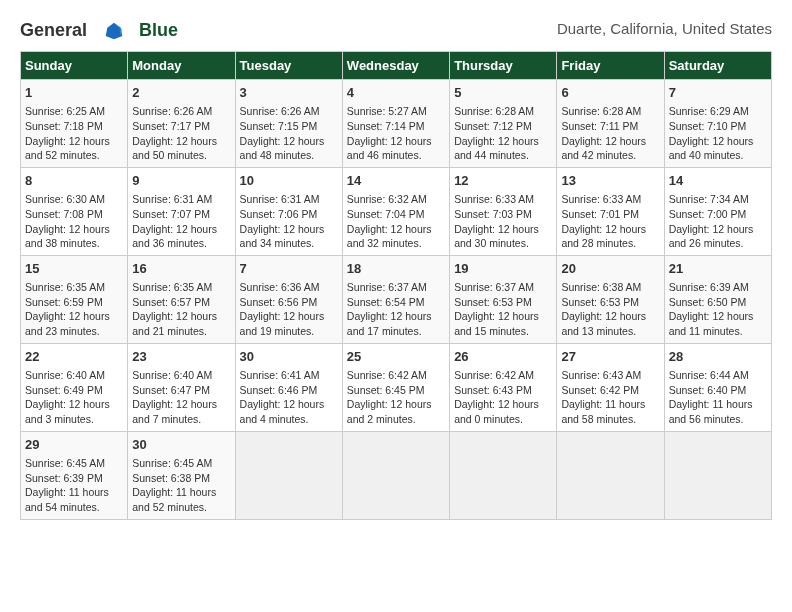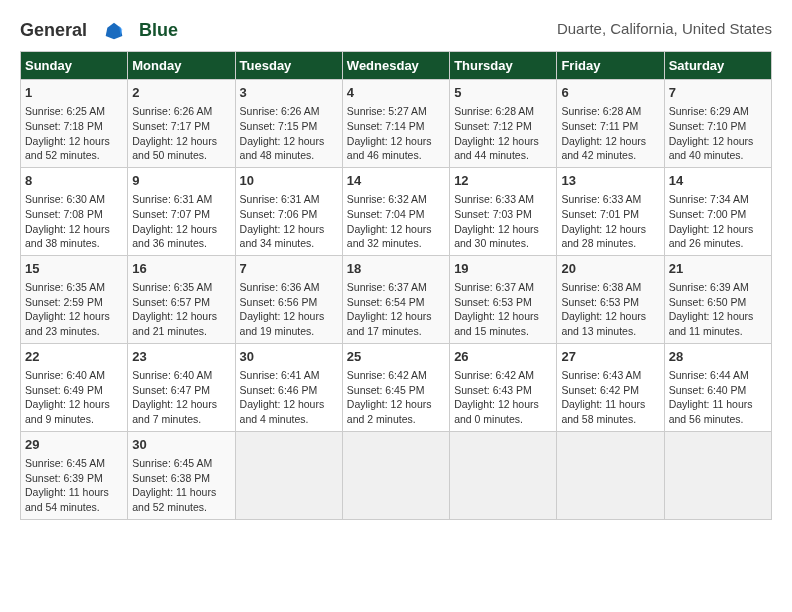--- a/index.html
+++ b/index.html
@@ -135,30 +135,30 @@
       <tr>
         <td><span class="day-num">8</span><span>Sunrise: 6:30 AM</span><br><span>Sunset: 7:08 PM</span><br><span>Daylight: 12 hours and 38 minutes.</span></td>
         <td><span class="day-num">9</span><span>Sunrise: 6:31 AM</span><br><span>Sunset: 7:07 PM</span><br><span>Daylight: 12 hours and 36 minutes.</span></td>
         <td><span class="day-num">10</span><span>Sunrise: 6:31 AM</span><br><span>Sunset: 7:06 PM</span><br><span>Daylight: 12 hours and 34 minutes.</span></td>
         <td><span class="day-num">14</span><span>Sunrise: 6:32 AM</span><br><span>Sunset: 7:04 PM</span><br><span>Daylight: 12 hours and 32 minutes.</span></td>
         <td><span class="day-num">12</span><span>Sunrise: 6:33 AM</span><br><span>Sunset: 7:03 PM</span><br><span>Daylight: 12 hours and 30 minutes.</span></td>
         <td><span class="day-num">13</span><span>Sunrise: 6:33 AM</span><br><span>Sunset: 7:01 PM</span><br><span>Daylight: 12 hours and 28 minutes.</span></td>
         <td><span class="day-num">14</span><span>Sunrise: 7:34 AM</span><br><span>Sunset: 7:00 PM</span><br><span>Daylight: 12 hours and 26 minutes.</span></td>
       </tr>
       <tr>
-        <td><span class="day-num">15</span><span>Sunrise: 6:35 AM</span><br><span>Sunset: 2:59 PM</span><br><span>Daylight: 12 hours and 23 minutes.</span></td>
+        <td><span class="day-num">15</span><span>Sunrise: 6:35 AM</span><br><span>Sunset: 6:59 PM</span><br><span>Daylight: 12 hours and 23 minutes.</span></td>
         <td><span class="day-num">16</span><span>Sunrise: 6:35 AM</span><br><span>Sunset: 6:57 PM</span><br><span>Daylight: 12 hours and 21 minutes.</span></td>
         <td><span class="day-num">7</span><span>Sunrise: 6:36 AM</span><br><span>Sunset: 6:56 PM</span><br><span>Daylight: 12 hours and 19 minutes.</span></td>
         <td><span class="day-num">18</span><span>Sunrise: 6:37 AM</span><br><span>Sunset: 6:54 PM</span><br><span>Daylight: 12 hours and 17 minutes.</span></td>
         <td><span class="day-num">19</span><span>Sunrise: 6:37 AM</span><br><span>Sunset: 6:53 PM</span><br><span>Daylight: 12 hours and 15 minutes.</span></td>
         <td><span class="day-num">20</span><span>Sunrise: 6:38 AM</span><br><span>Sunset: 6:53 PM</span><br><span>Daylight: 12 hours and 13 minutes.</span></td>
         <td><span class="day-num">21</span><span>Sunrise: 6:39 AM</span><br><span>Sunset: 6:50 PM</span><br><span>Daylight: 12 hours and 11 minutes.</span></td>
       </tr>
       <tr>
-        <td><span class="day-num">22</span><span>Sunrise: 6:40 AM</span><br><span>Sunset: 6:49 PM</span><br><span>Daylight: 12 hours and 9 minutes.</span></td>
+        <td><span class="day-num">22</span><span>Sunrise: 6:40 AM</span><br><span>Sunset: 6:49 PM</span><br><span>Daylight: 12 hours and 3 minutes.</span></td>
         <td><span class="day-num">23</span><span>Sunrise: 6:40 AM</span><br><span>Sunset: 6:47 PM</span><br><span>Daylight: 12 hours and 7 minutes.</span></td>
         <td><span class="day-num">30</span><span>Sunrise: 6:41 AM</span><br><span>Sunset: 6:46 PM</span><br><span>Daylight: 12 hours and 4 minutes.</span></td>
         <td><span class="day-num">25</span><span>Sunrise: 6:42 AM</span><br><span>Sunset: 6:45 PM</span><br><span>Daylight: 12 hours and 2 minutes.</span></td>
         <td><span class="day-num">26</span><span>Sunrise: 6:42 AM</span><br><span>Sunset: 6:43 PM</span><br><span>Daylight: 12 hours and 0 minutes.</span></td>
         <td><span class="day-num">27</span><span>Sunrise: 6:43 AM</span><br><span>Sunset: 6:42 PM</span><br><span>Daylight: 11 hours and 58 minutes.</span></td>
         <td><span class="day-num">28</span><span>Sunrise: 6:44 AM</span><br><span>Sunset: 6:40 PM</span><br><span>Daylight: 11 hours and 56 minutes.</span></td>
       </tr>
       <tr>
         <td><span class="day-num">29</span><span>Sunrise: 6:45 AM</span><br><span>Sunset: 6:39 PM</span><br><span>Daylight: 11 hours and 54 minutes.</span></td>
         <td><span class="day-num">30</span><span>Sunrise: 6:45 AM</span><br><span>Sunset: 6:38 PM</span><br><span>Daylight: 11 hours and 52 minutes.</span></td>

